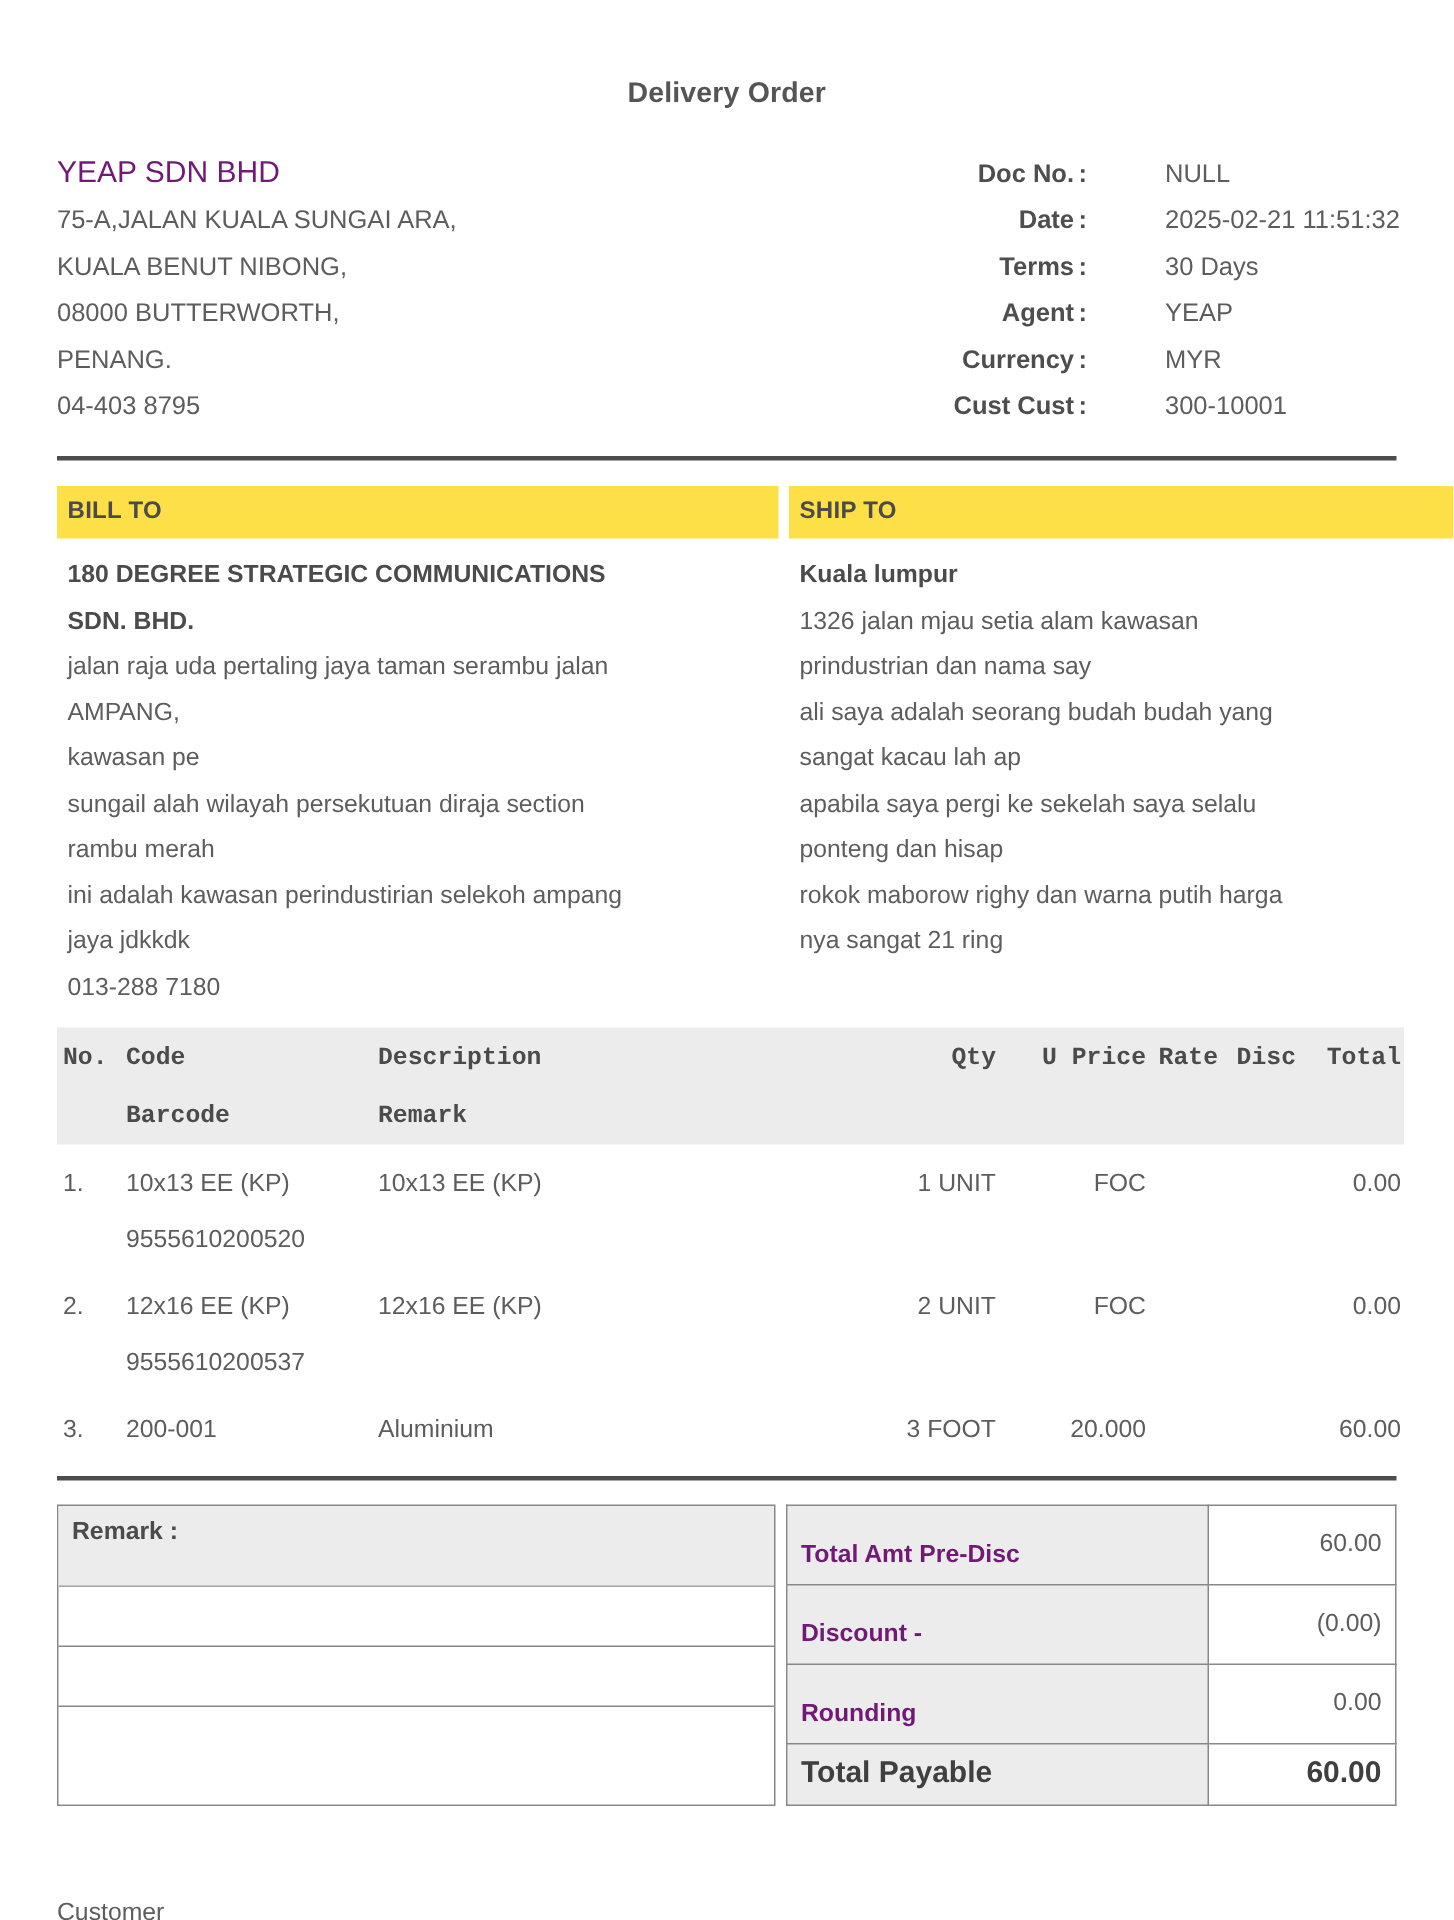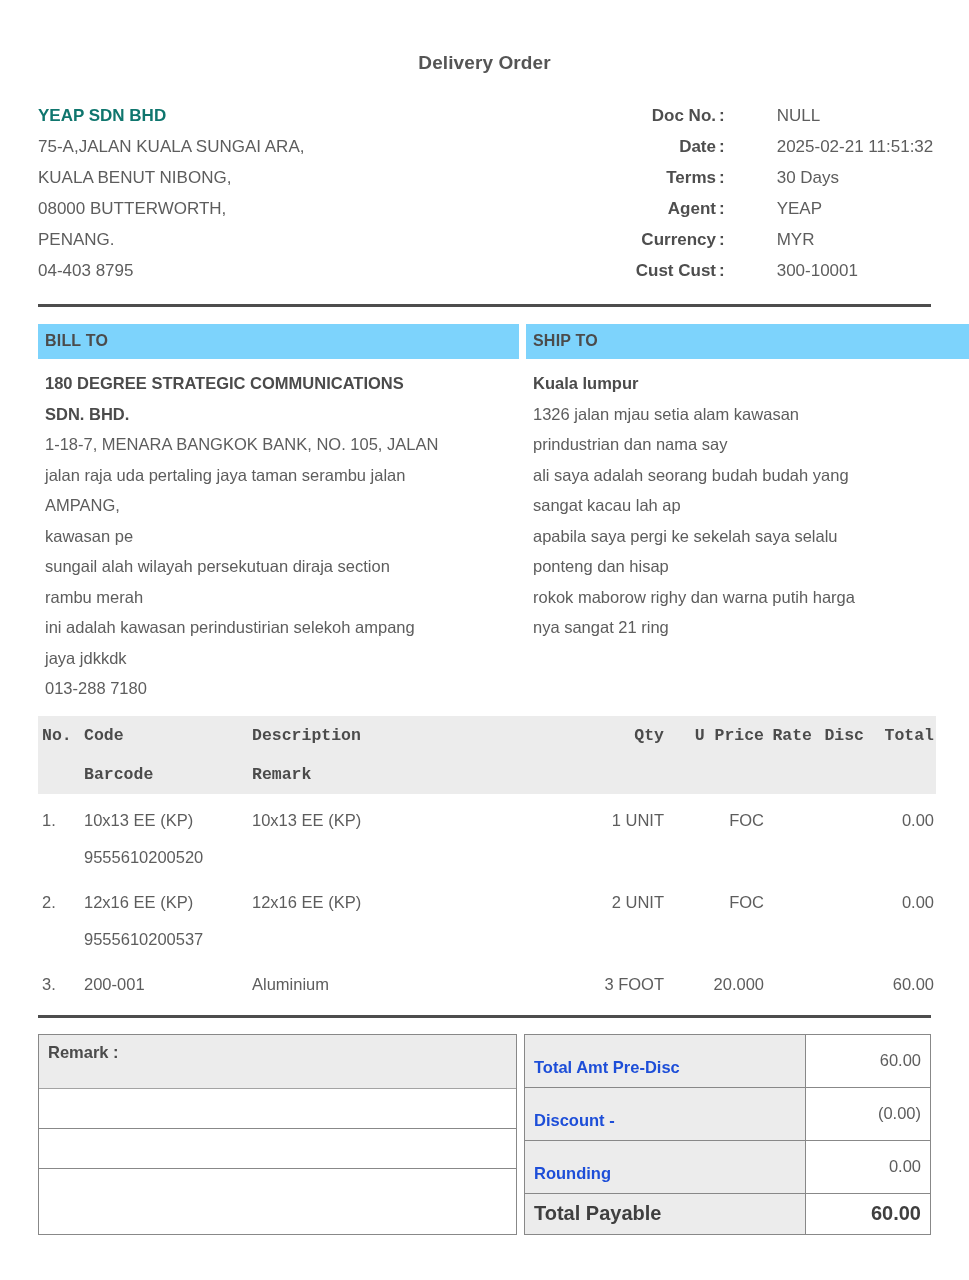--- a/index.html
+++ b/index.html
@@ -41,23 +41,23 @@
   }
   .company-col {
     width: 520px;
     flex: none;
   }
   .meta-col {
     flex: 1;
     padding-right: 5px;
   }
   .company-name {
-    font-size: 17px;
-    font-weight: bold;
-    color: #0f766e;
+    font-size: 20px;
+    font-weight: normal;
+    color: #701a75;
     line-height: 31px;
     white-space: nowrap;
   }
   .company-line {
     font-size: 17px;
     line-height: 31px;
     color: #5d5d5d;
     white-space: nowrap;
   }
   .meta-row {
@@ -98,21 +98,21 @@
     margin-top: 17px;
   }
   .addr-col {
     width: 481px;
     flex: none;
   }
   .addr-col.ship {
     margin-left: 7px;
   }
   .addr-head {
-    background: #7dd3fc;
+    background: #fde047;
     font-size: 16px;
     font-weight: bold;
     color: #4b4b4b;
     padding: 8px 7px 9px 7px;
     letter-spacing: 0.2px;
   }
   .addr-body {
     padding: 9px 7px 0 7px;
   }
   .addr-name {
@@ -210,21 +210,21 @@
     border: 1px solid #888;
     table-layout: fixed;
   }
   .totals td {
     border: 1px solid #888;
     font-size: 16.5px;
   }
   .totals .t-label {
     background: #ececec;
     font-weight: bold;
-    color: #1d4ed8;
+    color: #701a75;
     padding: 23px 9px 10px 9px;
     width: 262px;
   }
   .totals .t-value {
     text-align: right;
     color: #5d5d5d;
     padding: 9px 9px 10px 9px;
   }
   .totals tr.grand .t-label {
     font-size: 20px;
@@ -302,21 +302,20 @@
   </div>
 
   <hr class="rule-strong">
 
   <div class="addr-wrap">
     <div class="addr-col">
       <div class="addr-head">BILL TO</div>
       <div class="addr-body">
         <div class="addr-name">180 DEGREE STRATEGIC COMMUNICATIONS</div>
         <div class="addr-name">SDN. BHD.</div>
-        <div class="addr-line">1-18-7, MENARA BANGKOK BANK, NO. 105, JALAN</div>
         <div class="addr-line">jalan raja uda pertaling jaya taman serambu jalan</div>
         <div class="addr-line">AMPANG,</div>
         <div class="addr-line">kawasan pe</div>
         <div class="addr-line">sungail alah wilayah persekutuan diraja section</div>
         <div class="addr-line">rambu merah</div>
         <div class="addr-line">ini adalah kawasan perindustirian selekoh ampang</div>
         <div class="addr-line">jaya jdkkdk</div>
         <div class="addr-line">013-288 7180</div>
       </div>
     </div>

